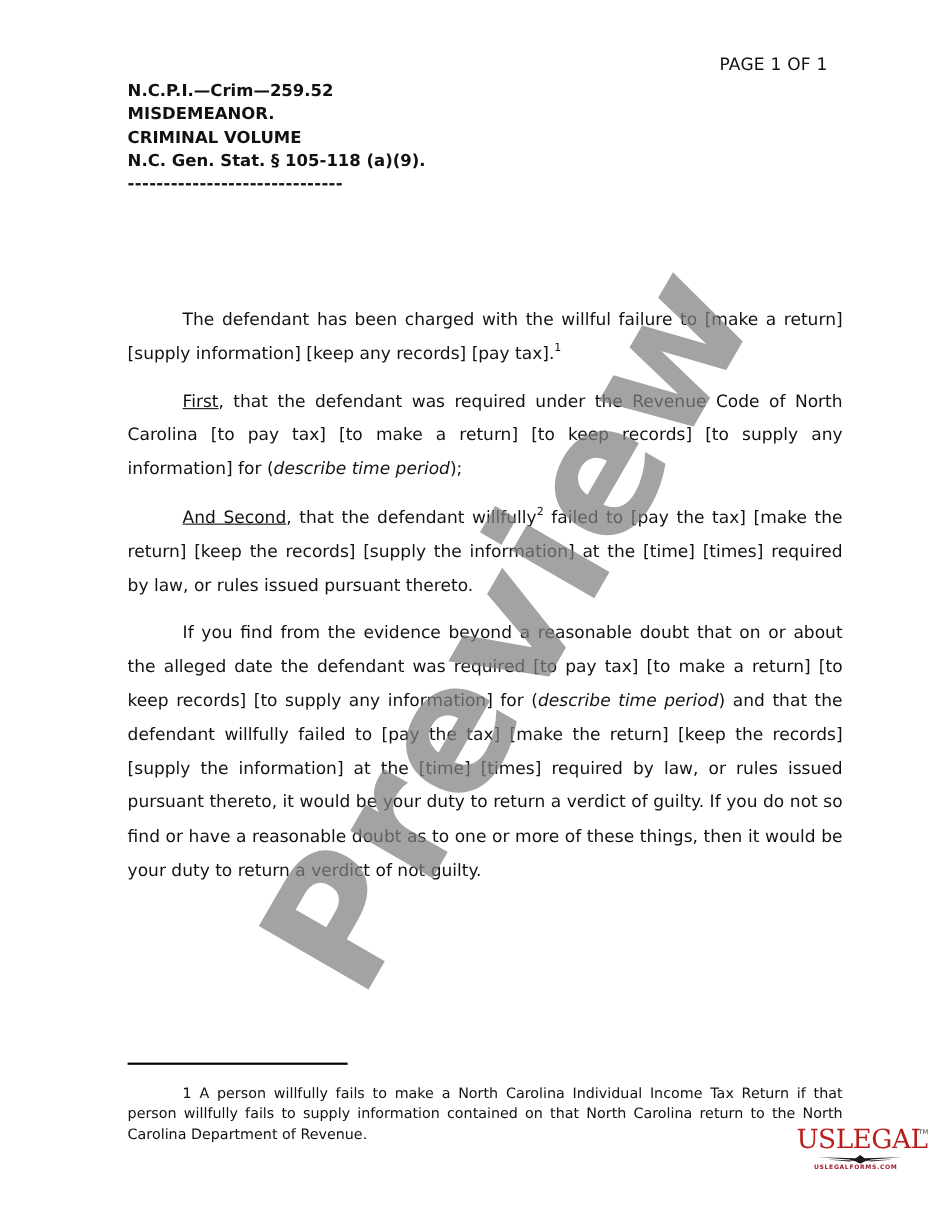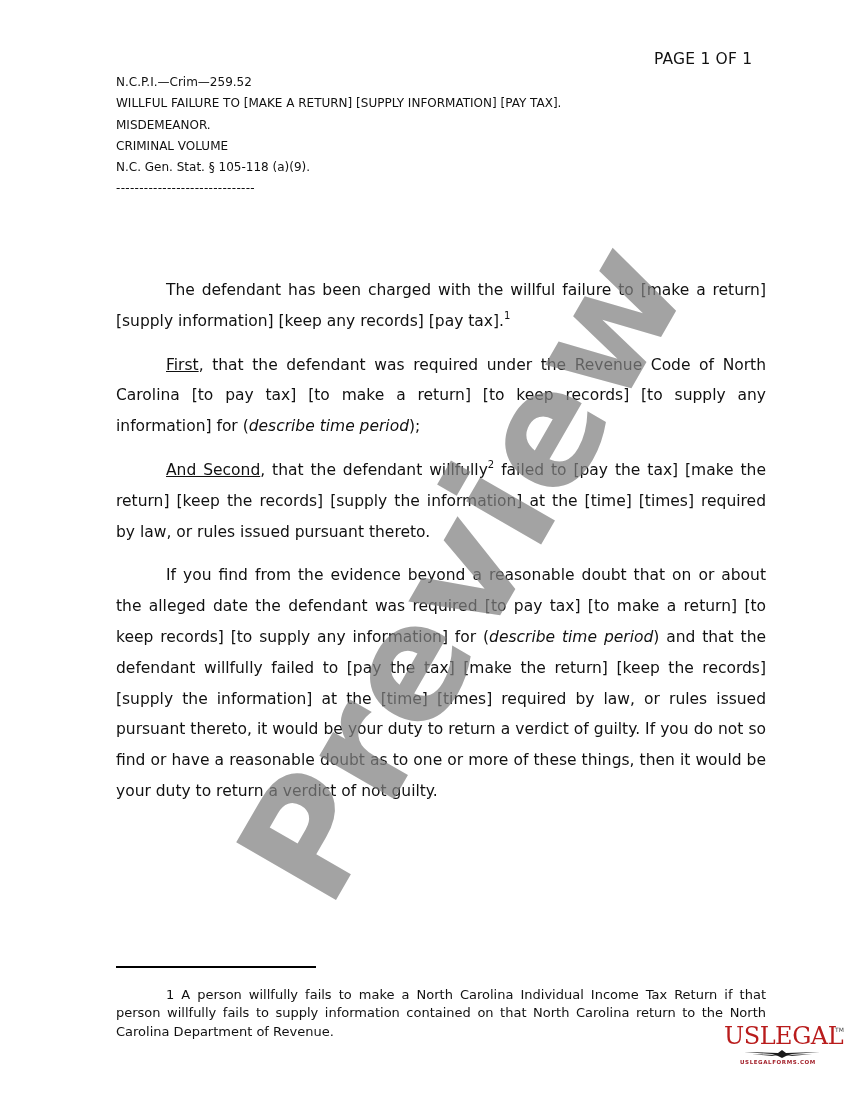--- a/index.html
+++ b/index.html
@@ -1,20 +1,20 @@
 <!DOCTYPE html>
 <html><head>
 <meta charset="utf-8">
 <style>
   html, body { margin: 0; padding: 0; background: #ffffff; }
   body { width: 850px; height: 1100px; position: relative; overflow: hidden;
          font-family: "DejaVu Sans", "Liberation Sans", sans-serif; color: #111; }
   .page { position: absolute; left: 16px; top: 0; width: 850px; height: 1100px; }
   .page-num { position: absolute; top: 50px; left: 638px; font-size: 15.5px; letter-spacing: 0.2px; }
-  .header { position: absolute; left: 100px; top: 72px; width: 650px; font-size: 12px; line-height: 21.3px; }
+  .header { position: absolute; left: 100px; top: 72px; width: 650px; font-size: 15px; line-height: 21.3px; font-weight: bold; }
   .header .line { white-space: nowrap; }
   .header .dashes { letter-spacing: 0.3px; }
   .body { position: absolute; left: 100px; top: 275px; width: 650px; font-size: 15.5px; line-height: 30.8px; }
   .para { text-align: justify; text-indent: 50px; margin: 0 0 13px 0; }
   .para sup { font-size: 10px; vertical-align: 7px; line-height: 0; }
   .para u { text-decoration: underline; }
   .para i { font-style: italic; }
   .fn-rule { position: absolute; left: 100px; top: 966px; width: 200px; height: 0; border-top: 2px solid #000; }
   .footnotes { position: absolute; left: 100px; top: 974px; width: 650px; font-size: 13px; line-height: 18.3px; }
   .footnote { text-align: justify; text-indent: 50px; margin: 12px 0 4px 0; }
@@ -31,21 +31,20 @@
 </style>
 </head>
 <body>
 
 <div class="page">
 
   <div class="page-num">PAGE 1 OF 1</div>
 
   <div class="header">
     <div class="line">N.C.P.I.—Crim—259.52</div>
-    <div class="line">WILLFUL FAILURE TO [MAKE A RETURN] [SUPPLY INFORMATION] [PAY TAX].</div>
     <div class="line">MISDEMEANOR.</div>
     <div class="line">CRIMINAL VOLUME</div>
     <div class="line">N.C. Gen. Stat. § 105-118 (a)(9).</div>
     <div class="line dashes">------------------------------</div>
   </div>
 
   <div class="body">
     <p class="para">
       <span>The defendant has been charged with the willful failure to [make a return] [supply information] [keep any records] [pay tax].</span><sup>1</sup>
     </p>

